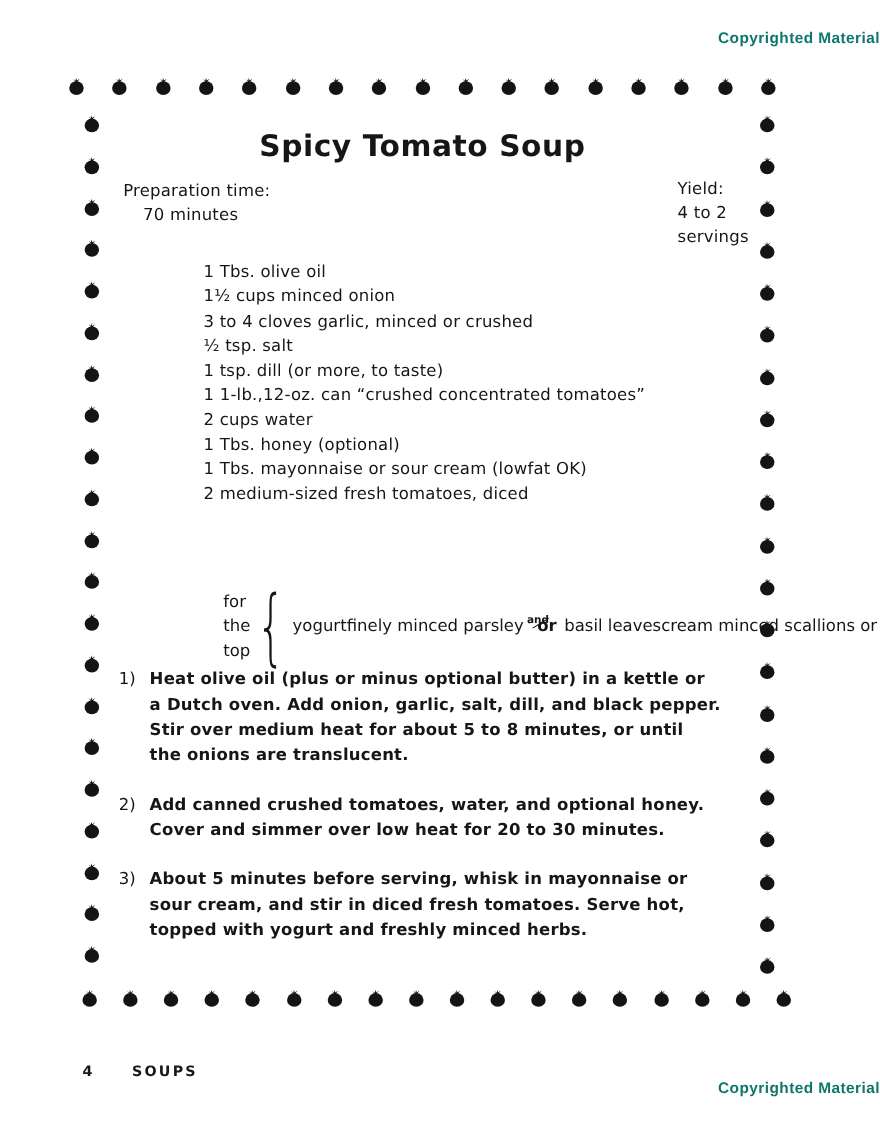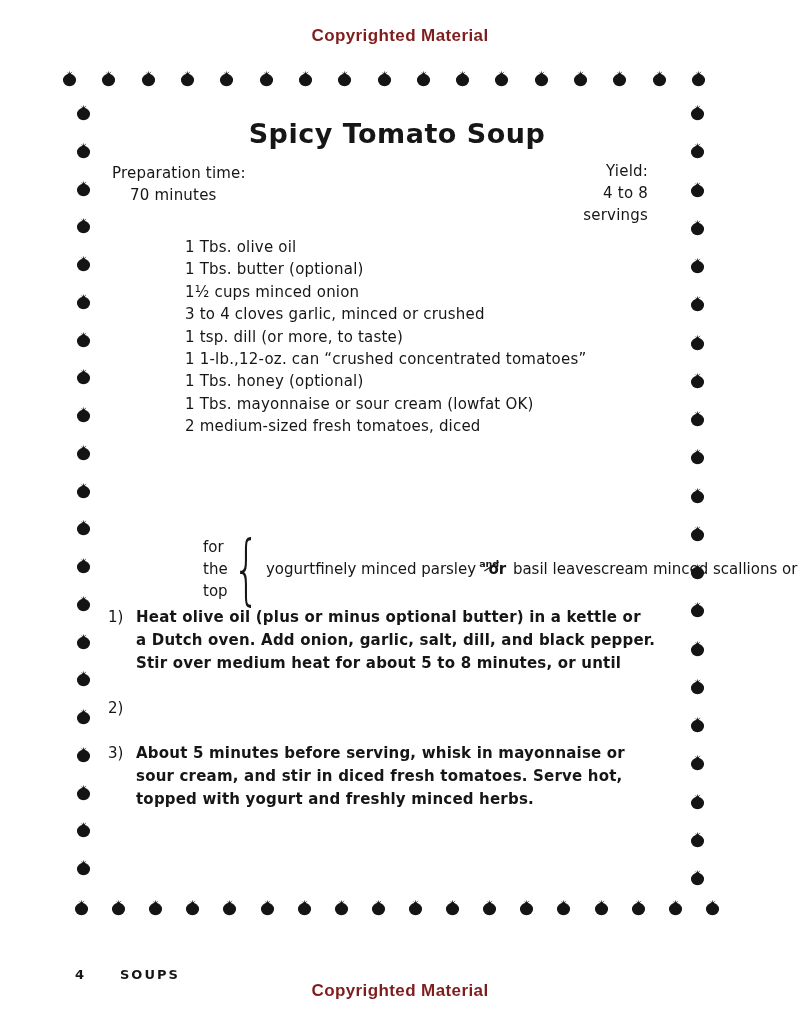--- a/index.html
+++ b/index.html
@@ -5,44 +5,44 @@
   html,body{margin:0;padding:0;background:#ffffff;}
   .page{
     position:relative;
     width:800px;height:1030px;
     background:#ffffff;
     overflow:hidden;
     font-family:"DejaVu Sans",sans-serif;
     color:#161616;
   }
   .copyright{
-    position:absolute;left:0;width:800px;text-align:center;
+    position:absolute;left:0;width:800px;text-align:right;
     font-family:"Liberation Sans",sans-serif;
-    font-size:17px;font-weight:600;color:#7f1d1d;letter-spacing:.4px;
+    font-size:14px;font-weight:600;color:#0f766e;letter-spacing:.4px;
   }
   .copyright.top{top:26px;}
   .copyright.bottom{top:981px;}
 
   
   .border-top,.border-bottom{position:absolute;display:flex;justify-content:space-between;align-items:center;}
   .border-top{left:60px;top:64px;width:648px;height:28px;}
   .border-bottom{left:72px;top:892px;width:650px;height:30px;}
   .border-left,.border-right{position:absolute;display:flex;flex-direction:column;justify-content:space-between;align-items:center;}
   .border-left{left:70px;top:102px;width:26px;height:776px;}
   .border-right{left:684px;top:102px;width:26px;height:786px;}
   .tomato{width:19px;height:21px;flex:0 0 auto;}
 
   .title{
     position:absolute;left:0;top:118px;width:768px;text-align:center;
-    font-size:27px;font-weight:600;letter-spacing:.5px;padding-left:13px;
+    font-size:27px;font-weight:600;letter-spacing:.5px;
   }
   .hand{font-size:15px;line-height:22px;letter-spacing:.2px;font-weight:500;}
   .prep{position:absolute;left:112px;top:162px;}
   .prep .l2{padding-left:18px;}
-  .yield{position:absolute;left:564px;top:160px;width:84px;text-align:right;}
+  .yield{position:absolute;left:616px;top:160px;width:84px;text-align:left;}
 
   .ingredients{position:absolute;left:185px;top:236px;width:430px;}
   .ing-line{height:22.4px;white-space:nowrap;}
 
   .topping{position:absolute;left:203px;top:536px;display:flex;align-items:center;}
   .topping .labels{display:flex;flex-direction:column;font-size:15px;line-height:22px;font-weight:500;}
   .topping .brace{
     font-size:76px;font-weight:200;line-height:66px;
     transform:scaleX(.55);margin:0 -4px 0 -6px;color:#161616;
   }
@@ -318,31 +318,32 @@
 
   <div class="title">Spicy Tomato Soup</div>
 
   <div class="prep hand">
     <div>Preparation time:</div>
     <div class="l2">70 minutes</div>
   </div>
 
   <div class="yield hand">
     <div>Yield:</div>
-    <div>4 to 8</div>
+    <div>4 to 2</div>
     <div>servings</div>
   </div>
 
   <div class="ingredients hand" id="ingredients">
       <div class="ing-line">1 Tbs. olive oil</div>
-      <div class="ing-line">1  Tbs. butter  (optional)</div>
       <div class="ing-line">1½ cups minced onion</div>
       <div class="ing-line">3 to 4 cloves garlic, minced or crushed</div>
+      <div class="ing-line">½ tsp. salt</div>
       <div class="ing-line">1 tsp. dill (or more, to taste)</div>
       <div class="ing-line">1  1-lb.,12-oz. can  “crushed concentrated tomatoes”</div>
+      <div class="ing-line">2 cups water</div>
       <div class="ing-line">1 Tbs. honey (optional)</div>
       <div class="ing-line">1 Tbs. mayonnaise or sour cream (lowfat OK)</div>
       <div class="ing-line">2 medium-sized fresh tomatoes, diced</div>
     </div>
 
   <div class="topping">
     <div class="labels" id="topping-labels">
         <div>for</div>
         <div>the</div>
         <div>top</div>
@@ -355,24 +356,29 @@
       </div>
   </div>
 
   <div class="steps" id="steps">
       <div class="step">
         <div class="num">1)</div>
         <div class="lines">
           <div>Heat olive oil (plus or minus optional butter) in a kettle or</div>
           <div>a Dutch oven.  Add onion, garlic, salt, dill, and black pepper.</div>
           <div>Stir over medium heat for about 5 to 8 minutes, or until</div>
+          <div>the onions are translucent.</div>
         </div>
       </div>
       <div class="step">
         <div class="num">2)</div>
+        <div class="lines">
+          <div>Add canned crushed tomatoes, water, and optional honey.</div>
+          <div>Cover and simmer over low heat for 20 to 30 minutes.</div>
+        </div>
       </div>
       <div class="step">
         <div class="num">3)</div>
         <div class="lines">
           <div>About 5 minutes before serving, whisk in mayonnaise or</div>
           <div>sour cream, and stir in diced fresh tomatoes.  Serve hot,</div>
           <div>topped with yogurt and freshly minced herbs.</div>
         </div>
       </div>
     </div>

